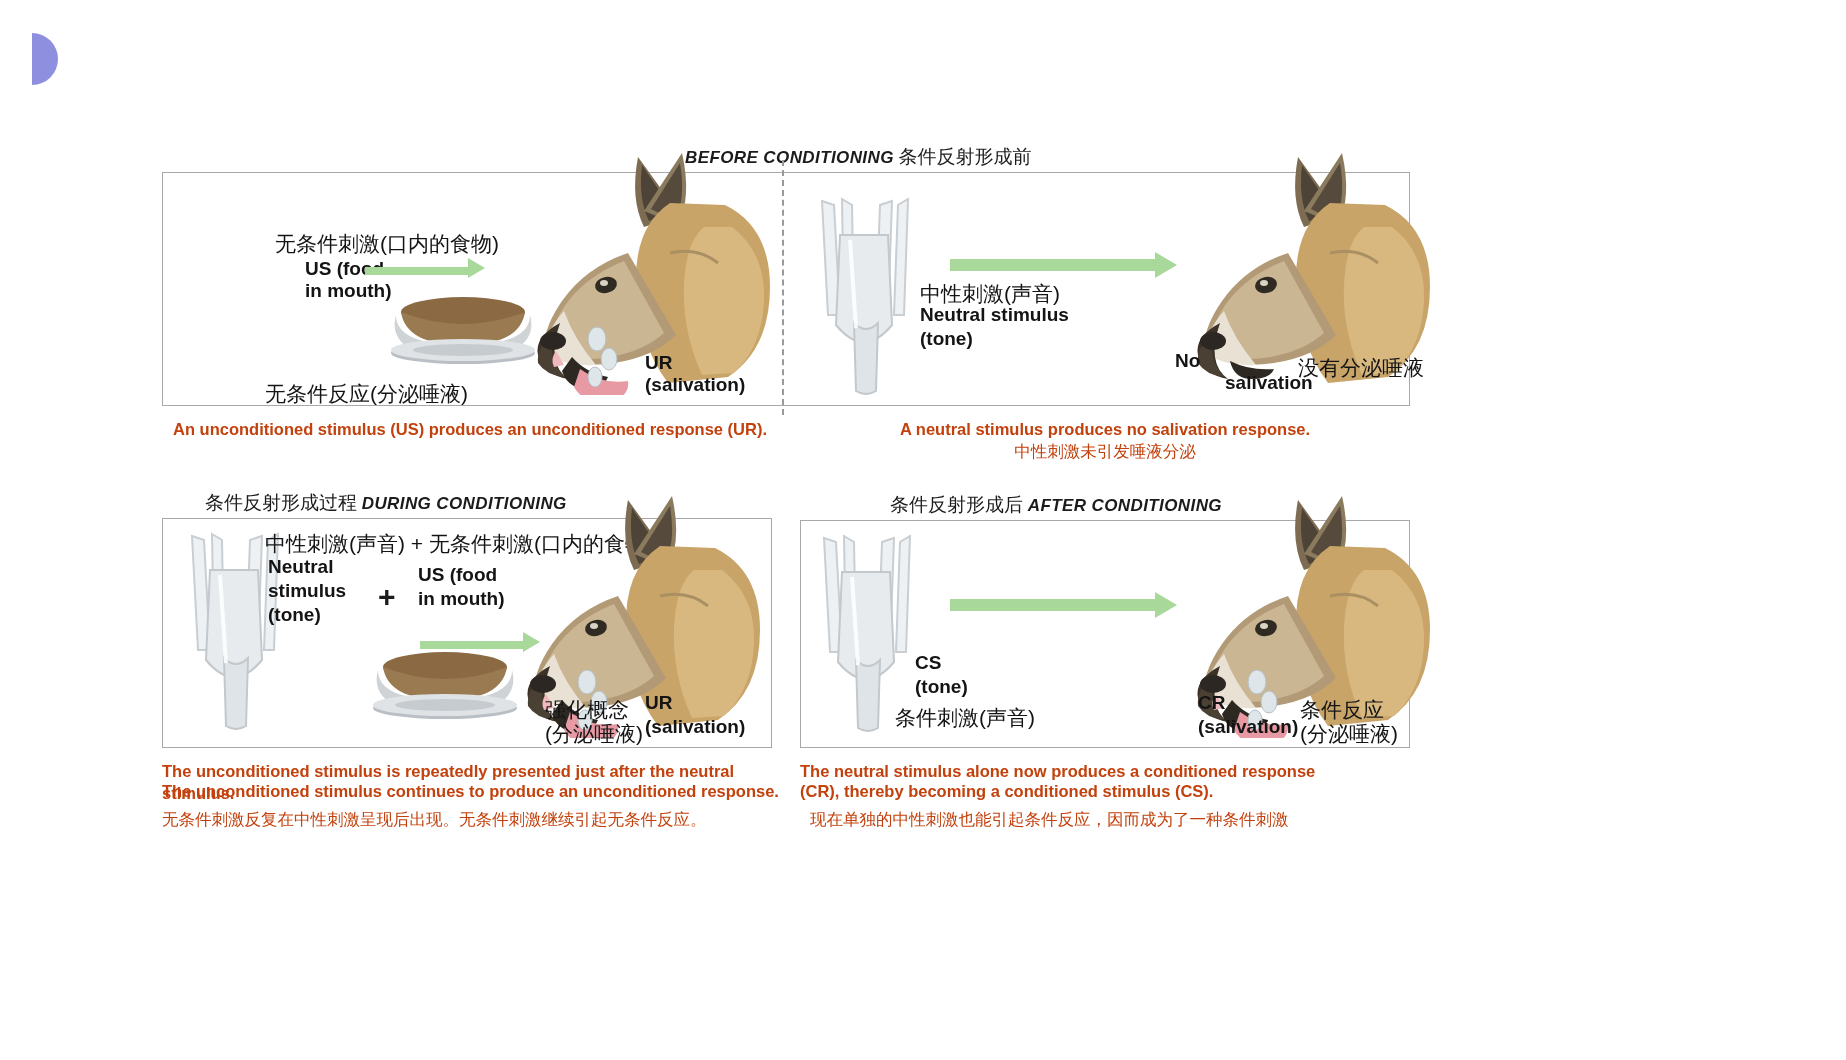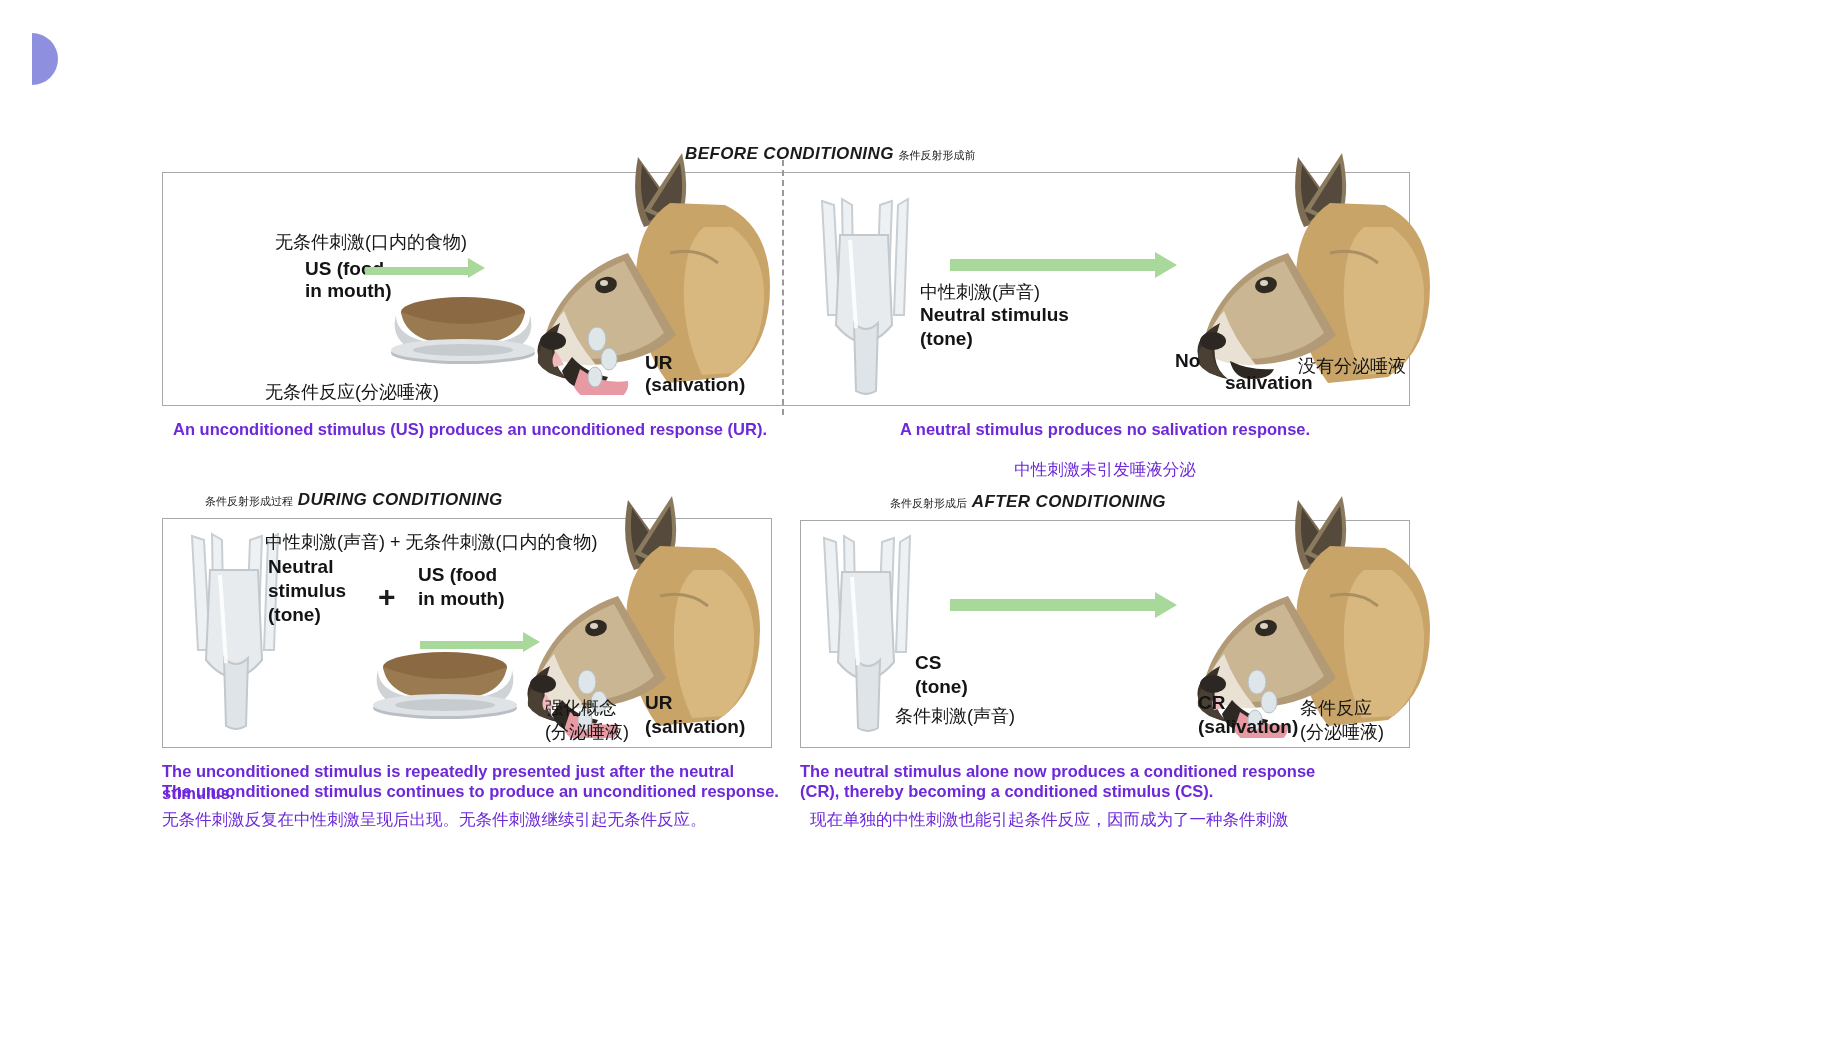--- a/index.html
+++ b/index.html
@@ -49,49 +49,49 @@
     font-size: 17px;
     color: #1b1b1b;
     white-space: nowrap;
   }
   .panel-heading .en {
     font-weight: bold;
     letter-spacing: .4px;
     font-style: italic;
   }
   .panel-heading .zh {
-    font-size: 11px;
+    font-size: 19px;
   }
 
   .frame {
     position: absolute;
     border: 1px solid #a8a8a8;
     background: #ffffff;
     box-sizing: border-box;
   }
   .divider-dashed {
     position: absolute;
     border-left: 2px dashed #9a9a9a;
   }
 
   .caption {
     position: absolute;
     font-size: 16.5px;
-    color: #6d28d9;
+    color: #c2410c;
     line-height: 1.35;
   }
   .caption.bold { font-weight: bold; }
   .caption.center { text-align: center; }
 
   .lbl {
     position: absolute;
     color: #141414;
     white-space: nowrap;
   }
-  .lbl-zh { font-size: 18px; }
+  .lbl-zh { font-size: 21px; }
   .lbl-en { font-size: 19px; font-weight: bold; line-height: 1.2; }
 
   
   .arrow {
     position: absolute;
     height: 26px;
   }
   .arrow .shaft {
     position: absolute;
     left: 0; top: 7px;
@@ -247,21 +247,21 @@
       <path d="M150 118 q28 -6 48 10" stroke="#a98f62" stroke-width="3" fill="none"></path>
     </svg>
   </div>
 
   <div class="lbl lbl-en" style="left:1025px; top:210px;">No</div>
   <div class="lbl lbl-en" style="left:1075px; top:232px;">salivation</div>
   <div class="lbl lbl-zh" style="left:1148px; top:214px;">没有分泌唾液</div>
 
   <div class="caption bold center" style="left:10px; top:278px; width:620px;">An unconditioned stimulus (US) produces an unconditioned response (UR).</div>
   <div class="caption bold center" style="left:645px; top:278px; width:620px;">A neutral stimulus produces no salivation response.</div>
-  <div class="caption center" style="left:645px; top:300px; width:620px;margin-top:18px;">中性刺激未引发唾液分泌</div>
+  <div class="caption center" style="left:645px; top:300px; width:620px;">中性刺激未引发唾液分泌</div>
 
   <div class="panel-heading" style="left:55px; top:350px;">
     <span class="zh">条件反射形成过程</span>
     <span class="en">DURING CONDITIONING</span>
   </div>
 
   <div class="frame" style="left:12px; top:378px; width:610px; height:230px;"></div>
 
   <div class="fork" style="left:30px; top:390px;">
     <svg width="110" height="200" viewBox="0 0 110 200">

